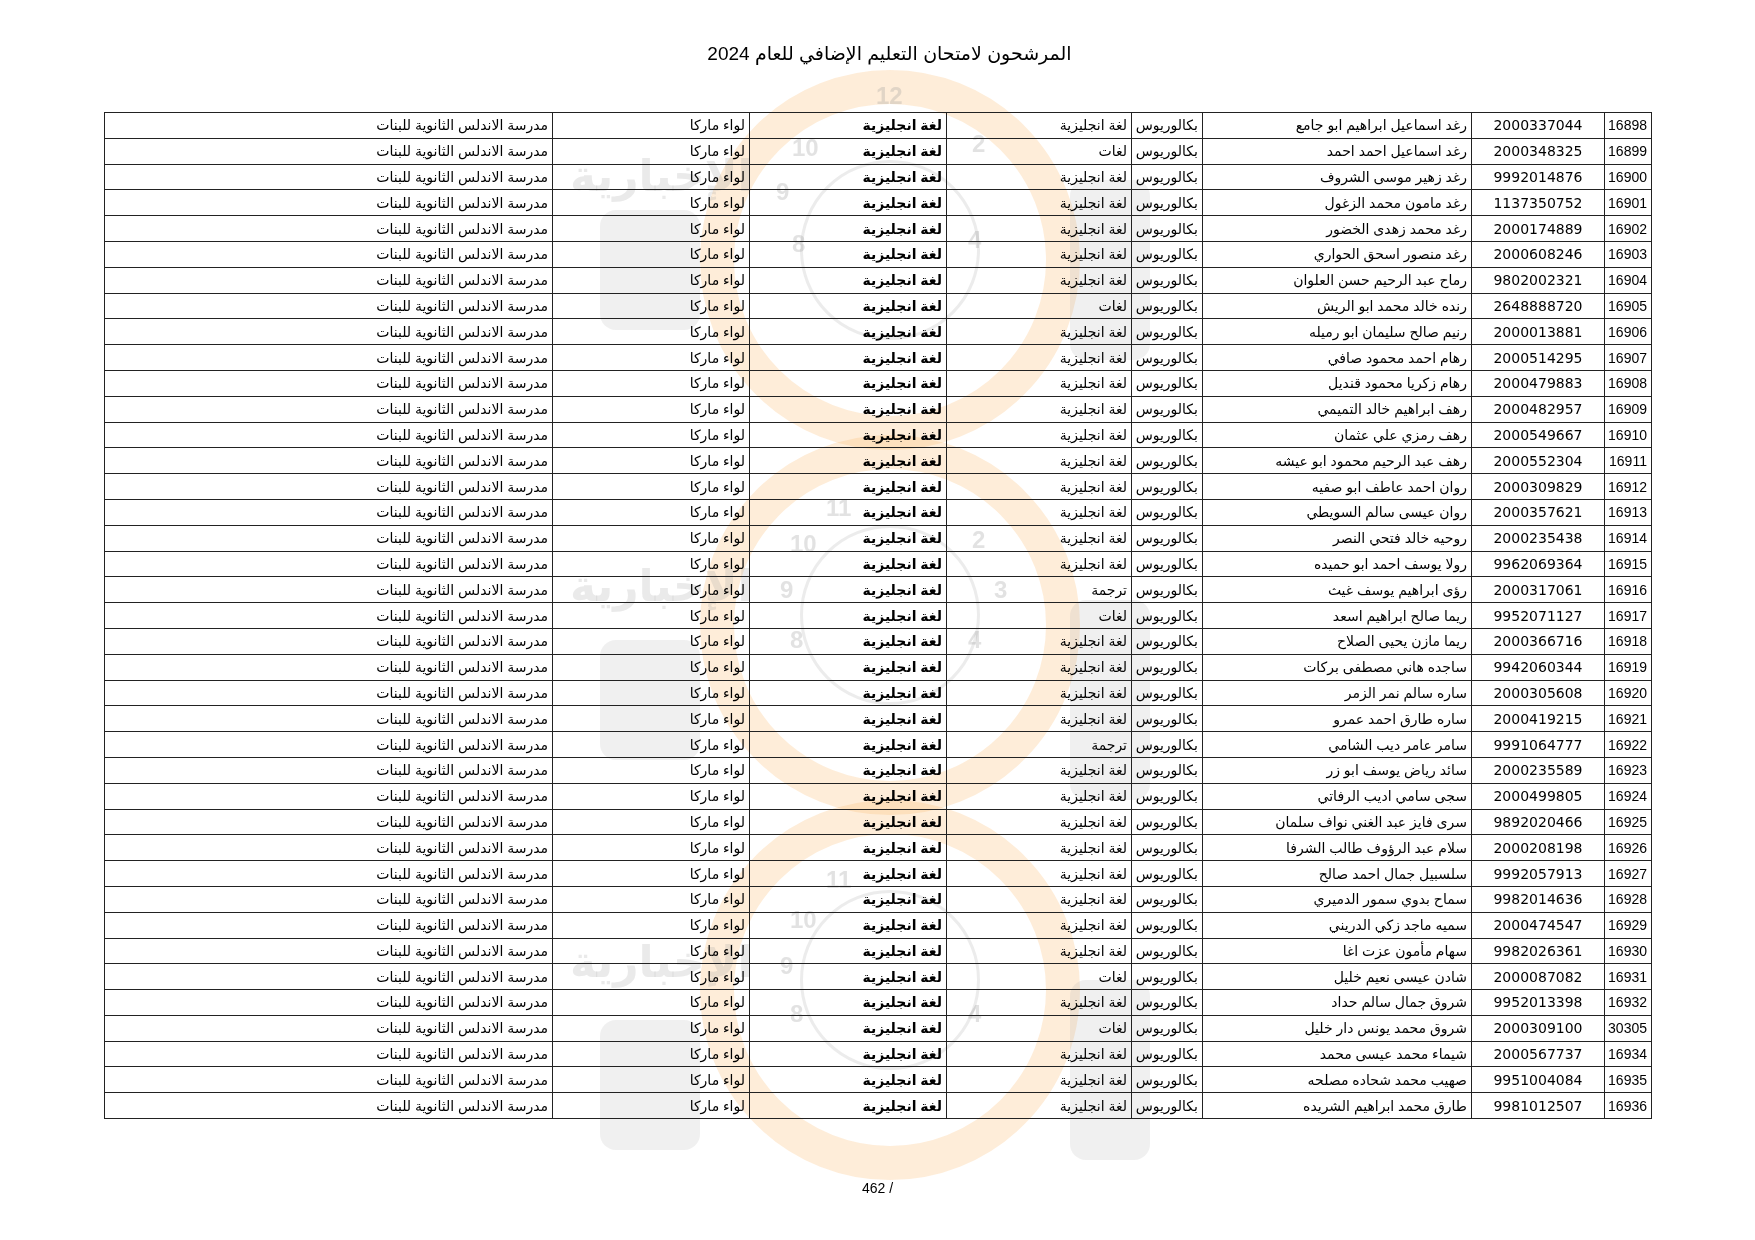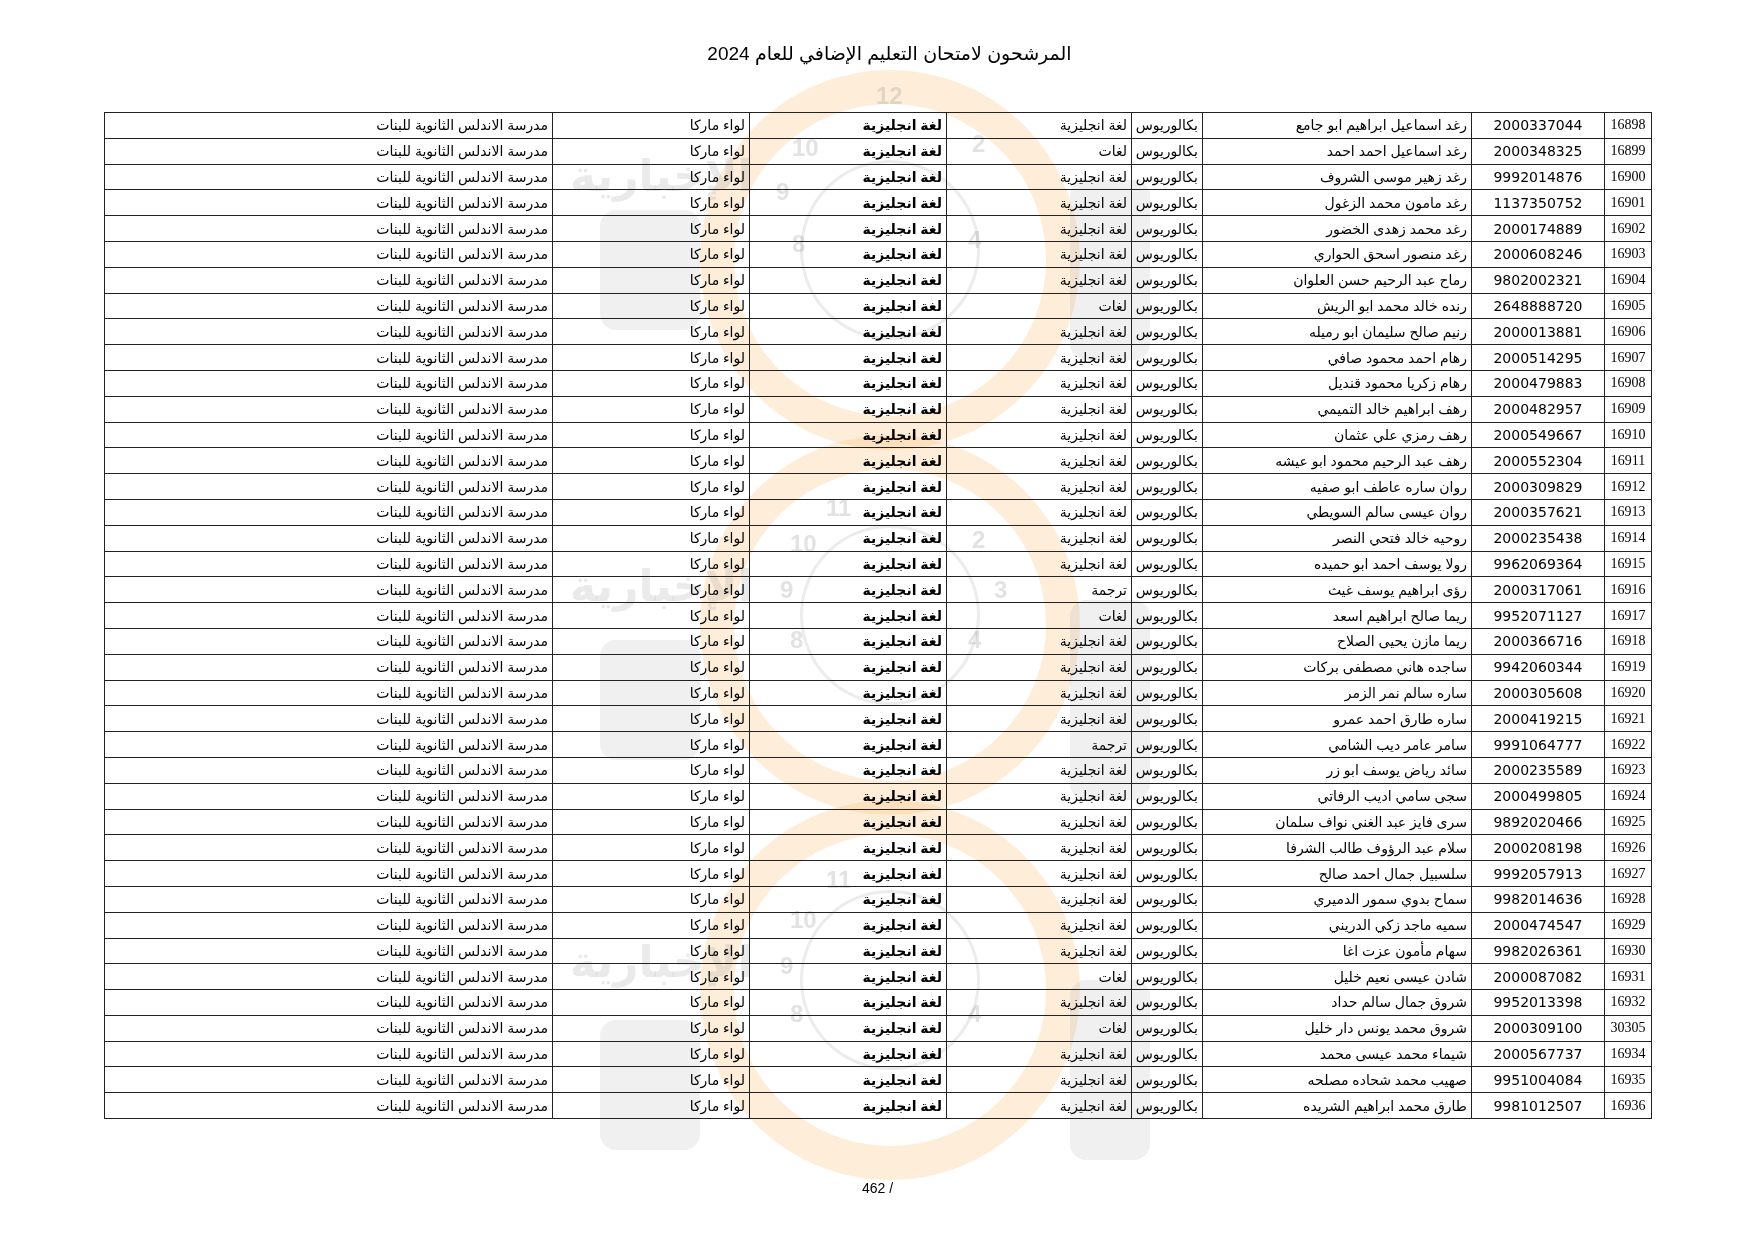--- a/index.html
+++ b/index.html
@@ -73,21 +73,21 @@
     }
     table.roster td {
       border: 1.5px solid #222;
       height: 24.8px;
       padding: 0 4px;
       font-size: 14px;
       white-space: nowrap;
       overflow: hidden;
       line-height: 24px;
     }
-    td.c-seq { width: 38px; text-align: center; font-family: Liberation Serif, serif; font-size: 13px; padding: 0 2px; }
+    td.c-seq { width: 38px; text-align: center; font-family: Liberation Sans, sans-serif; font-size: 13px; padding: 0 2px; }
     td.c-id { width: 124px; text-align: center; font-family: "DejaVu Sans", sans-serif; font-size: 13px; }
     td.c-name { width: 260px; text-align: right; }
     td.c-degree { width: 62px; text-align: left; margin-left: 8px; }
     td.c-spec { width: 176px; text-align: right; }
     td.c-subject { width: 188px; text-align: right; font-weight: bold; padding-right: 16px; }
     td.c-district { width: 188px; text-align: right; }
     td.c-school { }
     .page-number {
       position: absolute;
       top: 1180px;
@@ -280,21 +280,21 @@
         <td class="c-name">رهف عبد الرحيم محمود ابو عيشه</td>
         <td class="c-degree">بكالوريوس</td>
         <td class="c-spec">لغة انجليزية</td>
         <td class="c-subject">لغة انجليزية</td>
         <td class="c-district">لواء ماركا</td>
         <td class="c-school">مدرسة الاندلس الثانوية للبنات</td>
       </tr>
       <tr>
         <td class="c-seq">16912</td>
         <td class="c-id">2000309829</td>
-        <td class="c-name">روان ساره عاطف ابو صفيه</td>
+        <td class="c-name">روان احمد عاطف ابو صفيه</td>
         <td class="c-degree">بكالوريوس</td>
         <td class="c-spec">لغة انجليزية</td>
         <td class="c-subject">لغة انجليزية</td>
         <td class="c-district">لواء ماركا</td>
         <td class="c-school">مدرسة الاندلس الثانوية للبنات</td>
       </tr>
       <tr>
         <td class="c-seq">16913</td>
         <td class="c-id">2000357621</td>
         <td class="c-name">روان عيسى سالم السويطي</td>

